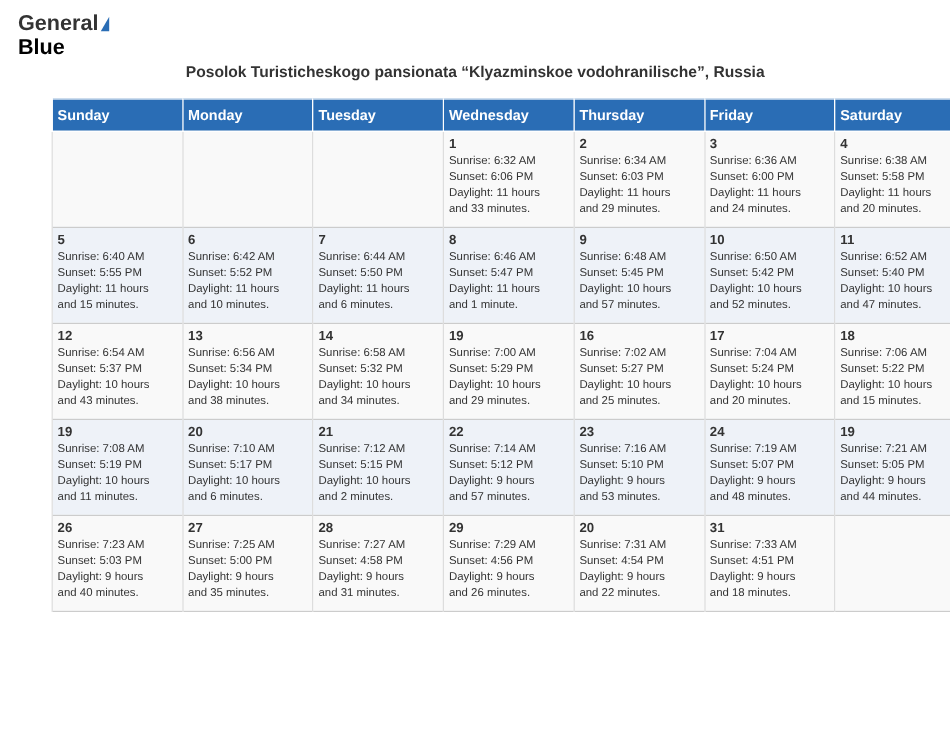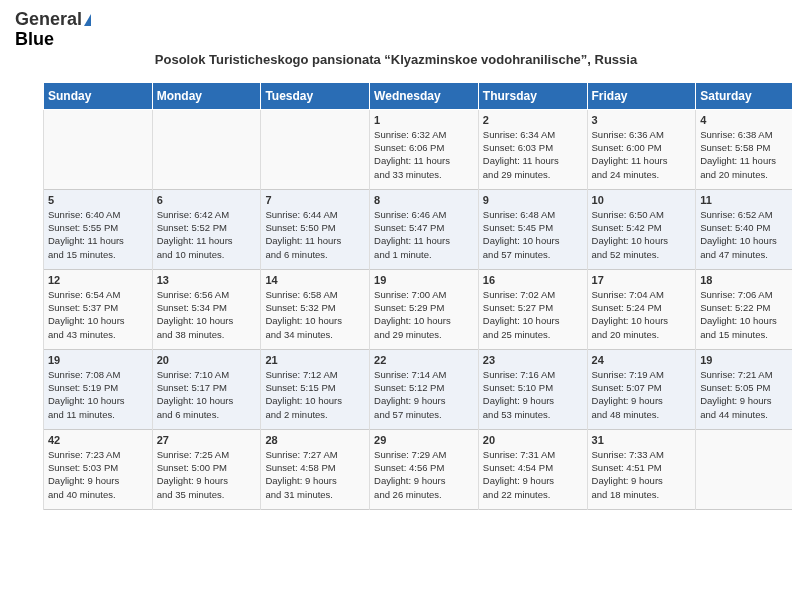--- a/index.html
+++ b/index.html
@@ -234,21 +234,21 @@
           <span class="day-num">24</span>
           <div class="cell-text">Sunrise: 7:19 AM<br>Sunset: 5:07 PM<br>Daylight: 9 hours<br>and 48 minutes.</div>
         </td>
         <td>
           <span class="day-num">19</span>
           <div class="cell-text">Sunrise: 7:21 AM<br>Sunset: 5:05 PM<br>Daylight: 9 hours<br>and 44 minutes.</div>
         </td>
       </tr>
       <tr>
         <td>
-          <span class="day-num">42</span>
+          <span class="day-num">26</span>
           <div class="cell-text">Sunrise: 7:23 AM<br>Sunset: 5:03 PM<br>Daylight: 9 hours<br>and 40 minutes.</div>
         </td>
         <td>
           <span class="day-num">27</span>
           <div class="cell-text">Sunrise: 7:25 AM<br>Sunset: 5:00 PM<br>Daylight: 9 hours<br>and 35 minutes.</div>
         </td>
         <td>
           <span class="day-num">28</span>
           <div class="cell-text">Sunrise: 7:27 AM<br>Sunset: 4:58 PM<br>Daylight: 9 hours<br>and 31 minutes.</div>
         </td>

